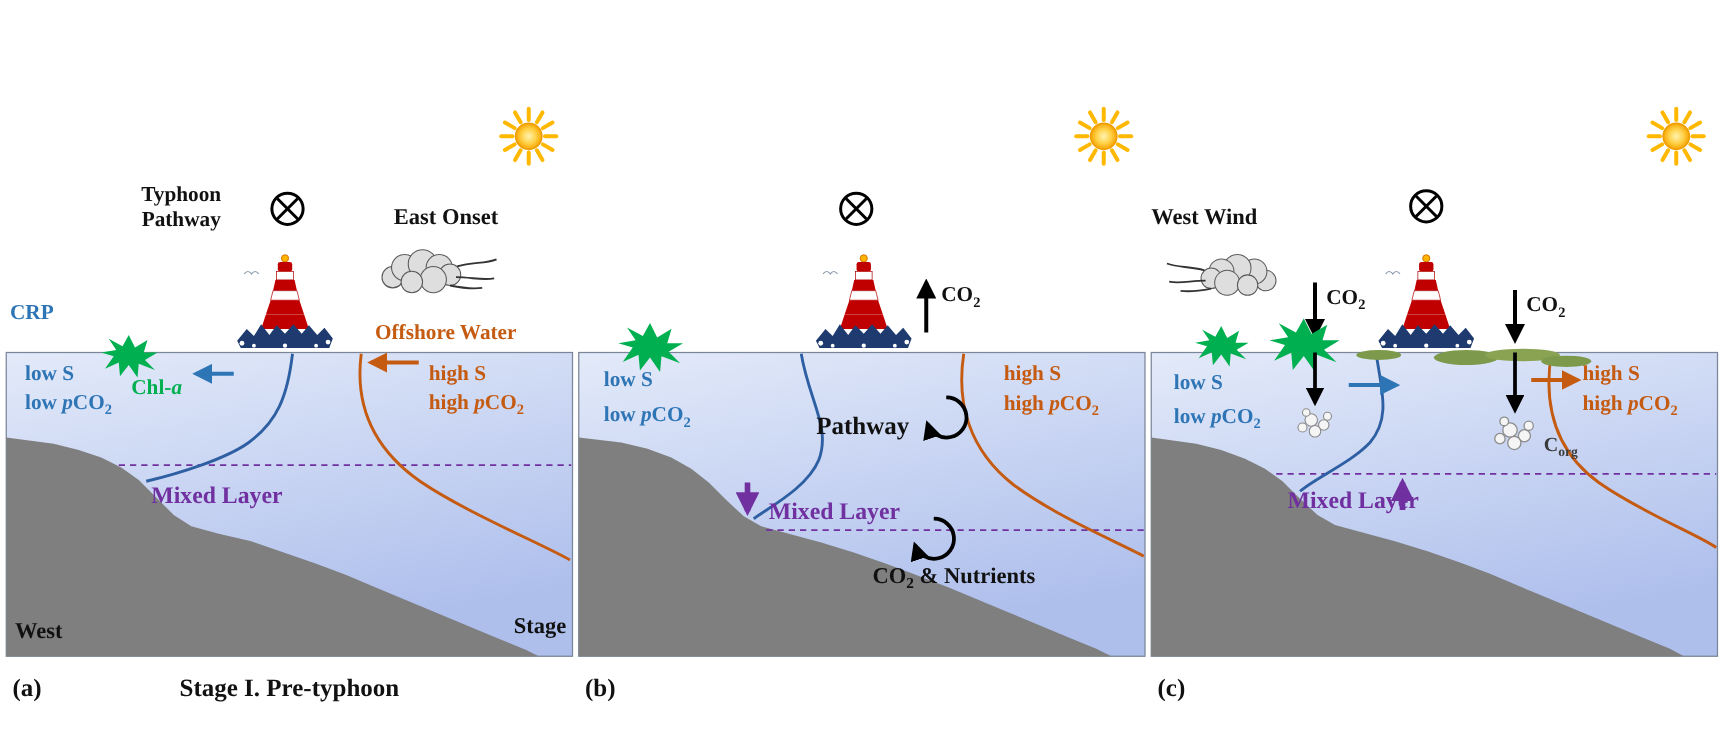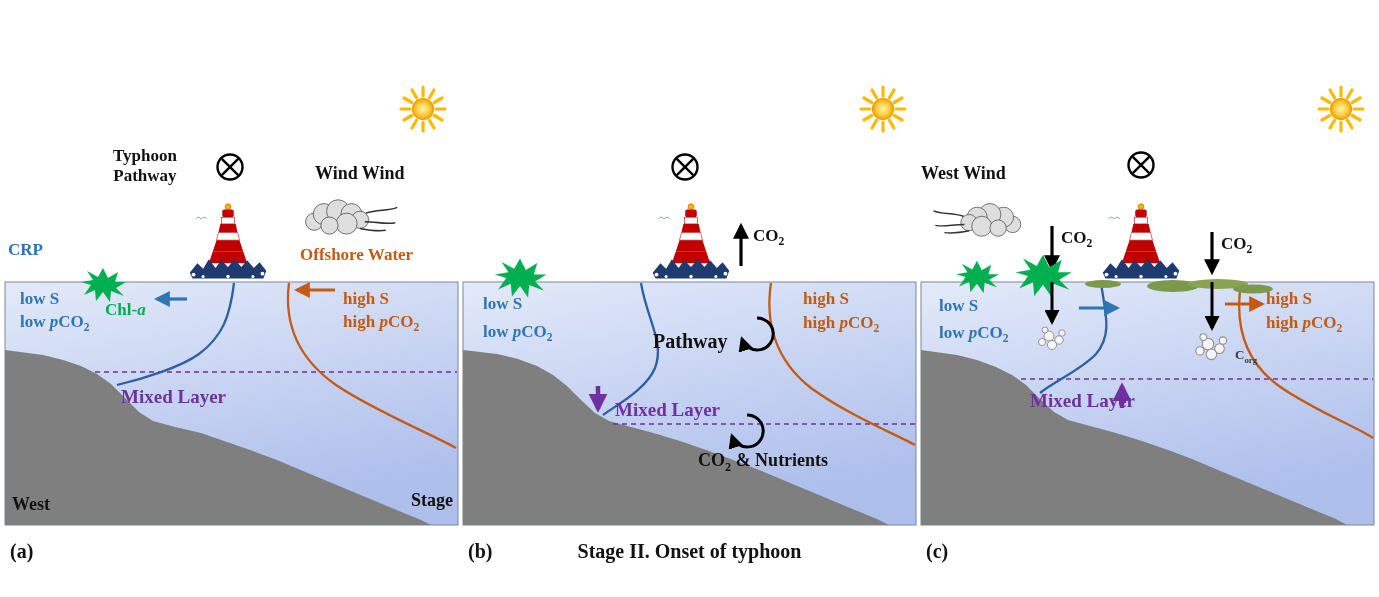--- a/index.html
+++ b/index.html
@@ -118,26 +118,26 @@
     <svg class="abs" style="left:393px;top:84px" width="50" height="50">
         <use href="#sun"></use>
       </svg>
     <div class="lbl" style="left:108px;top:146px;text-align:center">
       <div>Typhoon</div>
       <div>Pathway</div>
     </div>
     <svg class="abs" style="left:210px;top:152px" width="30" height="30">
         <use href="#otimes"></use>
       </svg>
-    <div class="lbl md" style="left:310px;top:163px">Wind Wind</div>
+    <div class="lbl md" style="left:310px;top:163px">East Onset</div>
     <svg class="abs" style="left:292px;top:192px" width="105" height="48" viewBox="0 0 110 50">
         <use href="#cloud"></use>
       </svg>
     <div class="lbl blue" style="left:3px;top:240px">CRP</div>
-    <div class="lbl orange" style="left:295px;top:245px">Offshore Water</div>
+    <div class="lbl orange" style="left:295px;top:256px">Offshore Water</div>
 
     <svg class="abs" style="left:0;top:282px" width="453" height="243" viewBox="0 0 453 243">
       <rect x="0" y="0" width="453" height="243" fill="url(#wg)" stroke="#7a8699" stroke-width="1"></rect>
       <path fill="#7f7f7f" d="M0,68 L38,73 L58,78 L76,84 L92,92 L106,102 L120,116 L134,130 L148,139 L170,145 L196,151 L222,160 L248,169 L272,178 L298,189 L322,199 L346,209 L370,219 L394,229 L416,238 L426,243 L0,243 Z"></path>
       <line x1="90" y1="90" x2="452" y2="90" stroke="#7030a0" stroke-width="1.4" stroke-dasharray="5,4"></line>
       <path fill="none" stroke="#2e5fa3" stroke-width="2.3" d="M229,1 C225,35 217,55 194,72 C176,85 138,97 112,103"></path>
       <path fill="none" stroke="#c55a11" stroke-width="2.3" d="M284,1 C279,40 291,75 331,103 C366,127 428,153 451,166"></path>
       <line x1="182" y1="17" x2="152" y2="17" stroke="#2e75b6" stroke-width="3.2" marker-end="url(#mBlue)"></line>
       <line x1="330" y1="8" x2="292" y2="8" stroke="#c55a11" stroke-width="3.2" marker-end="url(#mOrange)"></line>
       <use href="#bloom" transform="translate(98,3)"></use>
@@ -150,20 +150,21 @@
     <div class="lbl blue" style="left:15px;top:289px"><span>low</span> <span>S</span></div>
     <div class="lbl blue" style="left:15px;top:312px"><span>low</span> <i>p</i><span>CO</span><sub>2</sub></div>
     <div class="lbl green" style="left:100px;top:300px"><span>Chl-</span><i>a</i></div>
     <div class="lbl orange" style="left:338px;top:289px"><span>high</span> <span>S</span></div>
     <div class="lbl orange" style="left:338px;top:312px"><span>high</span> <i>p</i><span>CO</span><sub>2</sub></div>
     <div class="lbl purple sm" style="left:116px;top:386px">Mixed Layer</div>
     <div class="lbl md" style="left:7px;top:494px">West</div>
     <div class="lbl md" style="left:406px;top:490px">Stage</div>
 
     <div class="lbl xl" style="left:5px;top:540px">(a)</div>
+    <div class="caption" style="top:540px"><span>Stage I. Pre-typhoon</span></div>
   </section>
 
   <section class="panel" style="left:463px">
     <svg class="abs" style="left:395px;top:84px" width="50" height="50">
         <use href="#sun"></use>
       </svg>
     <svg class="abs" style="left:207px;top:152px" width="30" height="30">
         <use href="#otimes"></use>
       </svg>
 
@@ -190,21 +191,20 @@
 
     <div class="lbl blue" style="left:20px;top:294px"><span>low</span> <span>S</span></div>
     <div class="lbl blue" style="left:20px;top:322px"><span>low</span> <i>p</i><span>CO</span><sub>2</sub></div>
     <div class="lbl orange" style="left:340px;top:289px"><span>high</span> <span>S</span></div>
     <div class="lbl orange" style="left:340px;top:313px"><span>high</span> <i>p</i><span>CO</span><sub>2</sub></div>
     <div class="lbl xl" style="left:190px;top:330px">Pathway</div>
     <div class="lbl purple sm" style="left:152px;top:399px">Mixed Layer</div>
     <div class="lbl md" style="left:235px;top:450px"><span>CO</span><sub>2</sub> <span>&amp; Nutrients</span></div>
 
     <div class="lbl xl" style="left:5px;top:540px">(b)</div>
-    <div class="caption" style="top:540px"><span>Stage II. Onset of typhoon</span></div>
   </section>
 
   <section class="panel" style="left:921px">
     <svg class="abs" style="left:395px;top:84px" width="50" height="50">
         <use href="#sun"></use>
       </svg>
     <div class="lbl md" style="left:0px;top:163px">West Wind</div>
     <svg class="abs" style="left:8px;top:196px" width="100" height="46" viewBox="0 0 110 50">
         <use href="#cloud" transform="scale(-1,1) translate(-110,0)"></use>
       </svg>
@@ -245,19 +245,19 @@
     </svg>
 
     <svg class="abs" style="left:180px;top:200px" width="80" height="88" viewBox="0 0 80 92">
         <use href="#buoy"></use>
       </svg>
 
     <div class="lbl blue" style="left:18px;top:296px"><span>low</span> <span>S</span></div>
     <div class="lbl blue" style="left:18px;top:323px"><span>low</span> <i>p</i><span>CO</span><sub>2</sub></div>
     <div class="lbl orange" style="left:345px;top:289px"><span>high</span> <span>S</span></div>
     <div class="lbl orange" style="left:345px;top:313px"><span>high</span> <i>p</i><span>CO</span><sub>2</sub></div>
-    <div class="lbl" style="left:314px;top:348px;font-size:13px;color:#3b3b3b"><span>C</span><sub>org</sub></div>
+    <div class="lbl" style="left:314px;top:348px;font-size:16px;color:#3b3b3b"><span>C</span><sub>org</sub></div>
     <div class="lbl purple sm" style="left:109px;top:390px">Mixed Layer</div>
 
     <div class="lbl xl" style="left:5px;top:540px">(c)</div>
   </section>
 
 </div>
 
 </body></html>

